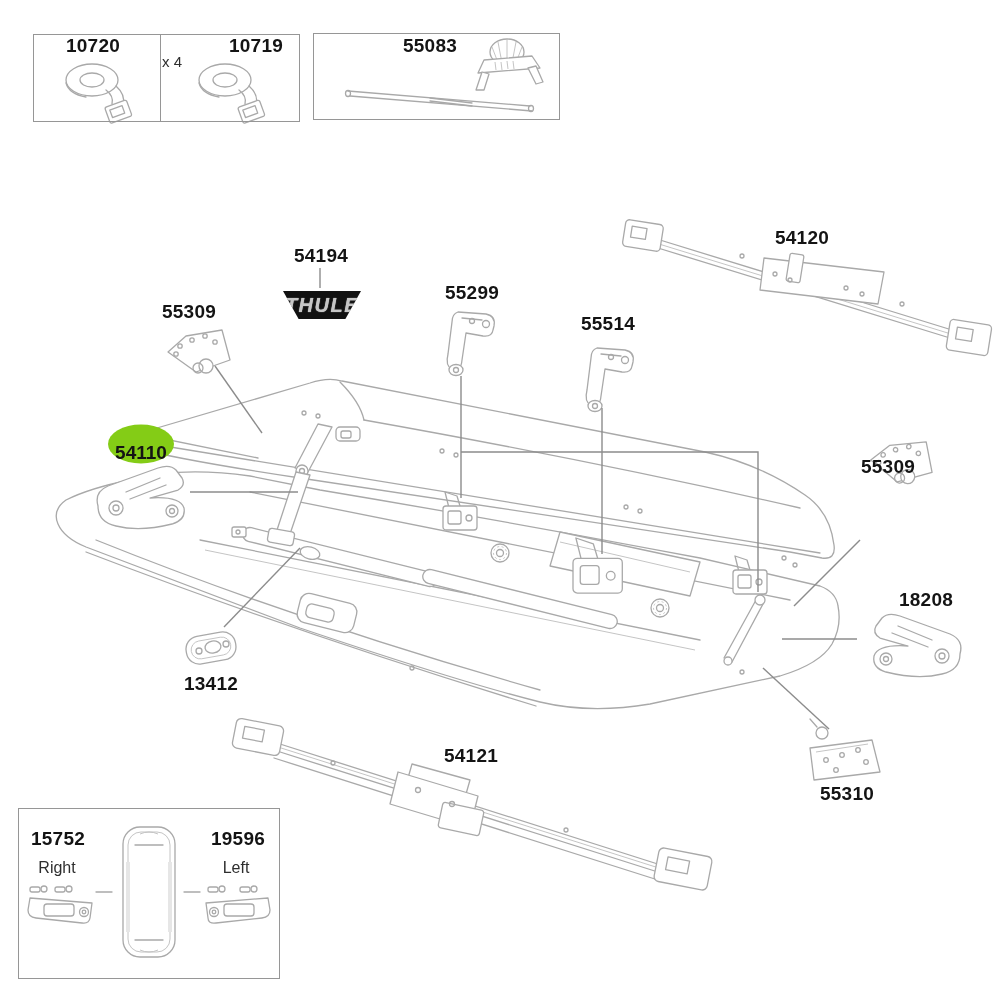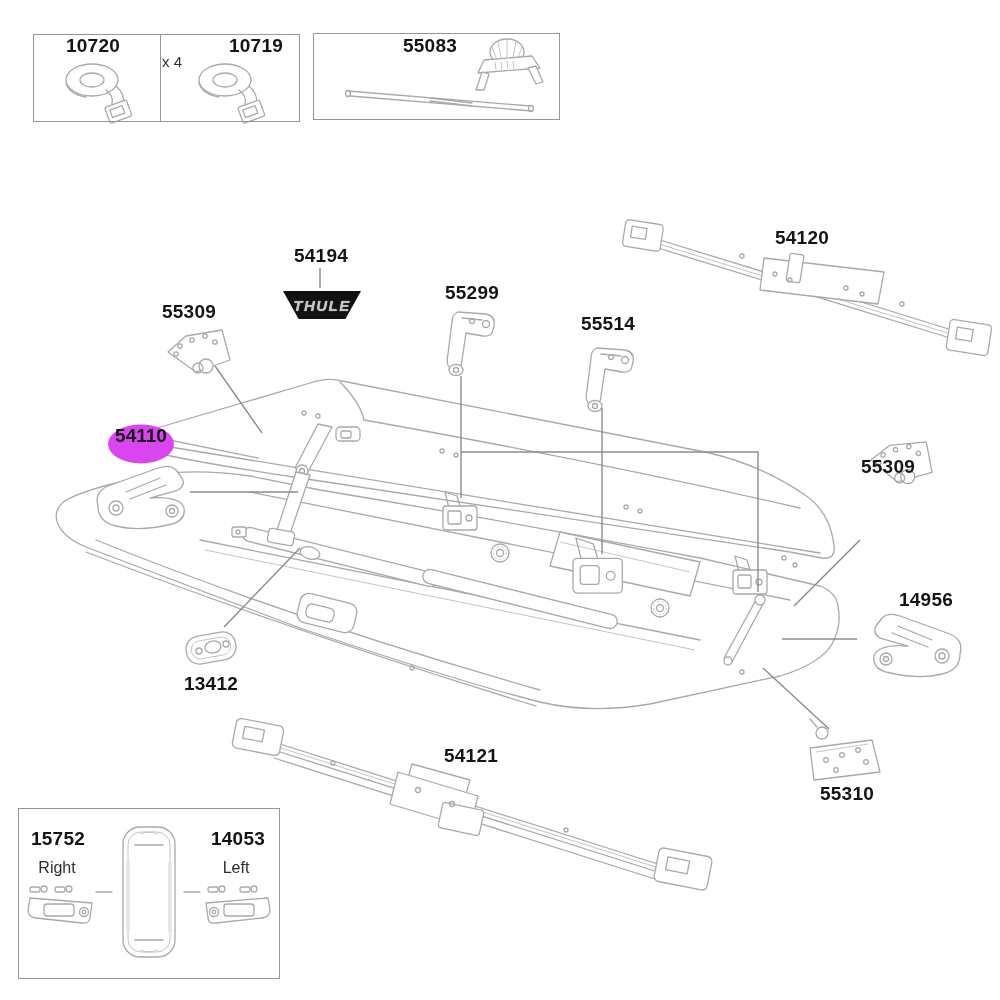--- a/index.html
+++ b/index.html
@@ -12,26 +12,26 @@
   .leader{stroke:#8c8c8c;fill:none;stroke-width:1.4;}
   .shade{fill:#e6e6e6;stroke:none;}
   .thin{stroke:#bdbdbd;fill:none;stroke-width:0.9;}
   .part-box{position:absolute;border:1.6px solid #969696;background:transparent;z-index:2;}
   .divider{position:absolute;top:0;bottom:0;width:0;border-left:1.6px solid #969696;}
   .lbl{position:absolute;transform:translate(-50%,-50%);font-weight:bold;font-size:19px;
        color:#141414;white-space:nowrap;z-index:3;letter-spacing:.2px;}
   .sub{position:absolute;transform:translate(-50%,-50%);font-weight:normal;font-size:15px;
        color:#2e2e2e;white-space:nowrap;z-index:3;}
   .hl{position:absolute;left:141px;top:444px;width:66px;height:39px;transform:translate(-50%,-50%);
-      background:#d946ef;border-radius:50%;display:flex;align-items:flex-start;justify-content:center;
+      background:#84cc16;border-radius:50%;display:flex;align-items:flex-end;justify-content:center;
       font-weight:bold;font-size:19px;color:#141414;z-index:3;}
   .thule{position:absolute;left:283px;top:291px;width:78px;height:28px;background:#111;
          clip-path:polygon(0 0,100% 0,80% 100%,20% 100%);display:flex;align-items:center;
          justify-content:center;color:#c6c6c6;font-weight:bold;font-style:italic;
-         font-size:15px;letter-spacing:1.5px;z-index:3;text-shadow:0 0 1px rgba(255,255,255,.85);}
+         font-size:20px;letter-spacing:1.5px;z-index:3;text-shadow:0 0 1px rgba(255,255,255,.85);}
 </style>
 </head>
 <body>
 
 <div class="canvas">
 
   <svg class="art" width="1000" height="1000" viewBox="0 0 1000 1000">
     <defs>
       <g id="strap">
         <ellipse class="fw" cx="0" cy="0" rx="26" ry="16"></ellipse>
@@ -308,23 +308,23 @@
     <span>THULE</span>
   </div>
   <div class="lbl" style="left:189px;top:312px;">55309</div>
   <div class="lbl" style="left:472px;top:293px;">55299</div>
   <div class="lbl" style="left:608px;top:324px;">55514</div>
   <div class="lbl" style="left:802px;top:238px;">54120</div>
   <div class="hl">
     <span>54110</span>
   </div>
   <div class="lbl" style="left:888px;top:467px;">55309</div>
-  <div class="lbl" style="left:926px;top:600px;">14956</div>
+  <div class="lbl" style="left:926px;top:600px;">18208</div>
   <div class="lbl" style="left:211px;top:684px;">13412</div>
   <div class="lbl" style="left:447px;top:756px;margin-left:24px;">54121</div>
   <div class="lbl" style="left:847px;top:794px;">55310</div>
 
   <div class="lbl" style="left:58px;top:839px;">15752</div>
   <div class="sub" style="left:57px;top:868px;font-size:16px;">Right</div>
-  <div class="lbl" style="left:238px;top:839px;">14053</div>
+  <div class="lbl" style="left:238px;top:839px;">19596</div>
   <div class="sub" style="left:236px;top:868px;font-size:16px;">Left</div>
 
 </div>
 
 </body></html>

